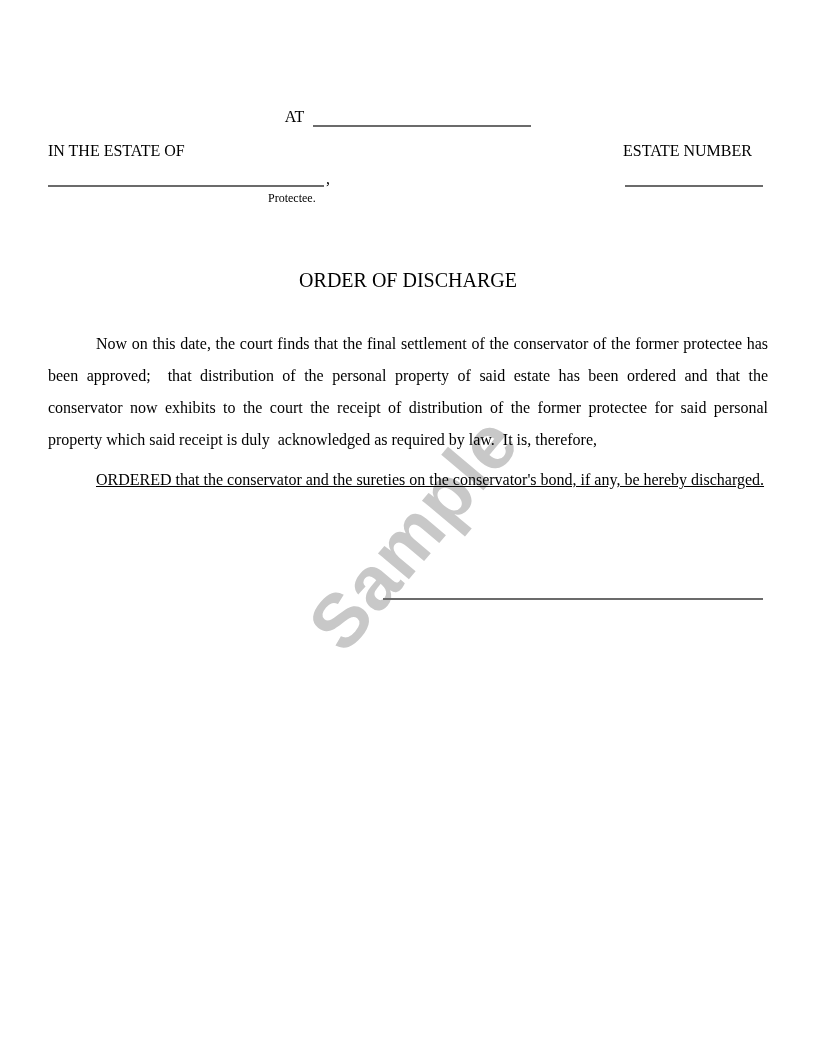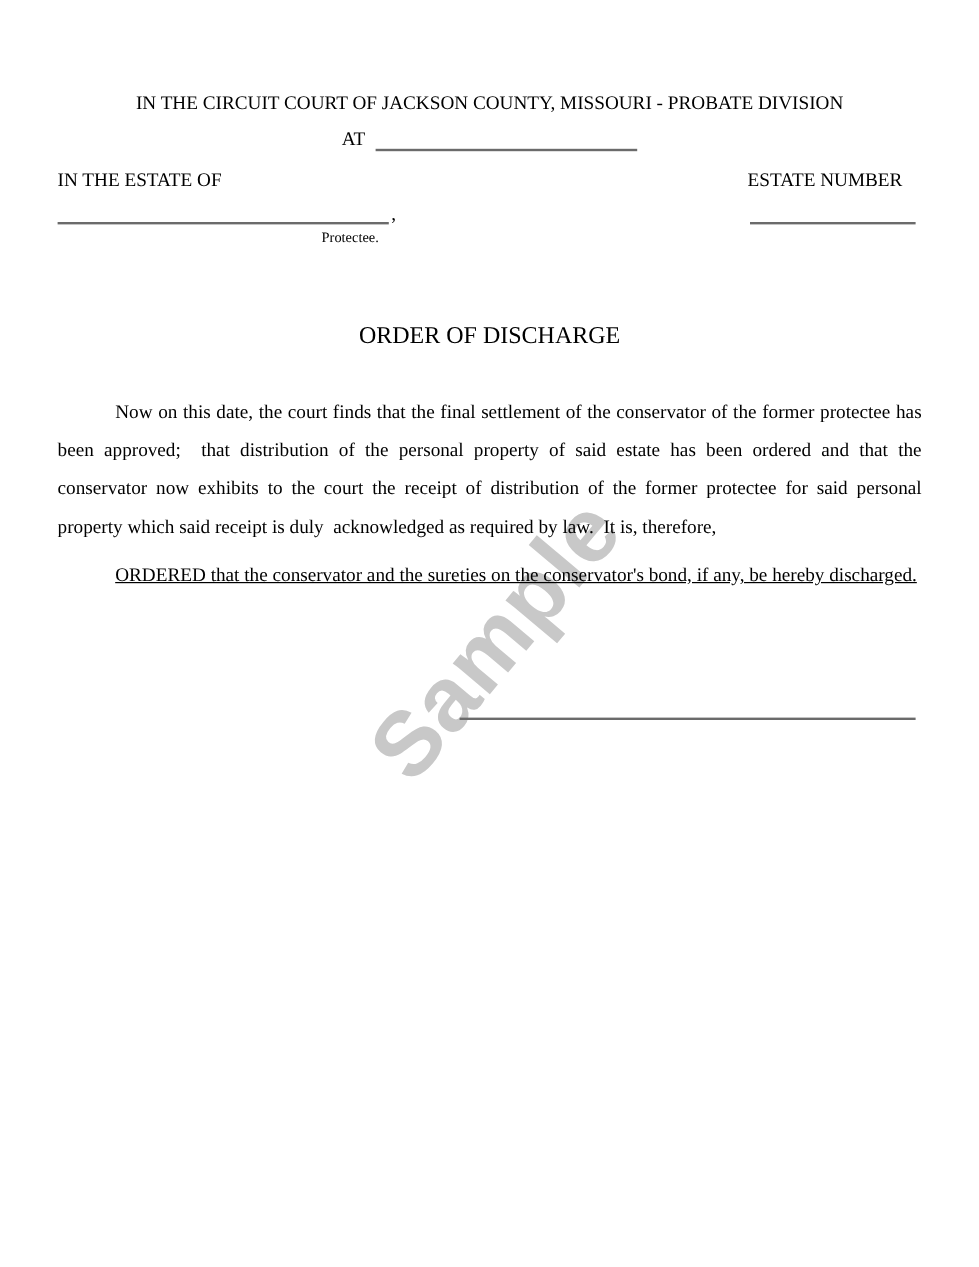--- a/index.html
+++ b/index.html
@@ -44,21 +44,21 @@
 
   .court-title {
     left: 0; top: 77px; width: 816px;
     text-align: center;
     font-size: 16px; line-height: 20px;
     white-space: nowrap;
   }
 
   .at-row {
     left: 0; top: 107px; width: 816px;
-    display: flex; justify-content: center; align-items: flex-start;
+    display: flex; justify-content: center; align-items: center;
     gap: 9px;
     font-size: 16px; line-height: 20px;
   }
   .blank {
     display: inline-block;
     border-bottom: 2px solid var(--line-gray);
   }
   .at-blank { width: 218px; height: 19px; }
 
   .estate-of-label { left: 48px; top: 142px; font-size: 16px; }
@@ -92,21 +92,20 @@
   }
 </style>
 </head>
 <body>
 
 <div class="page">
 
   <div class="watermark">Sample</div>
 
 
-  <div class="court-title">IN THE CIRCUIT COURT OF JACKSON COUNTY, MISSOURI - PROBATE DIVISION</div>
 
   <div class="at-row">
     <span>AT</span>
     <span class="blank at-blank"></span>
   </div>
 
   <div class="estate-of-label">IN THE ESTATE OF</div>
 
   <div class="estate-number-label">ESTATE NUMBER</div>
 

